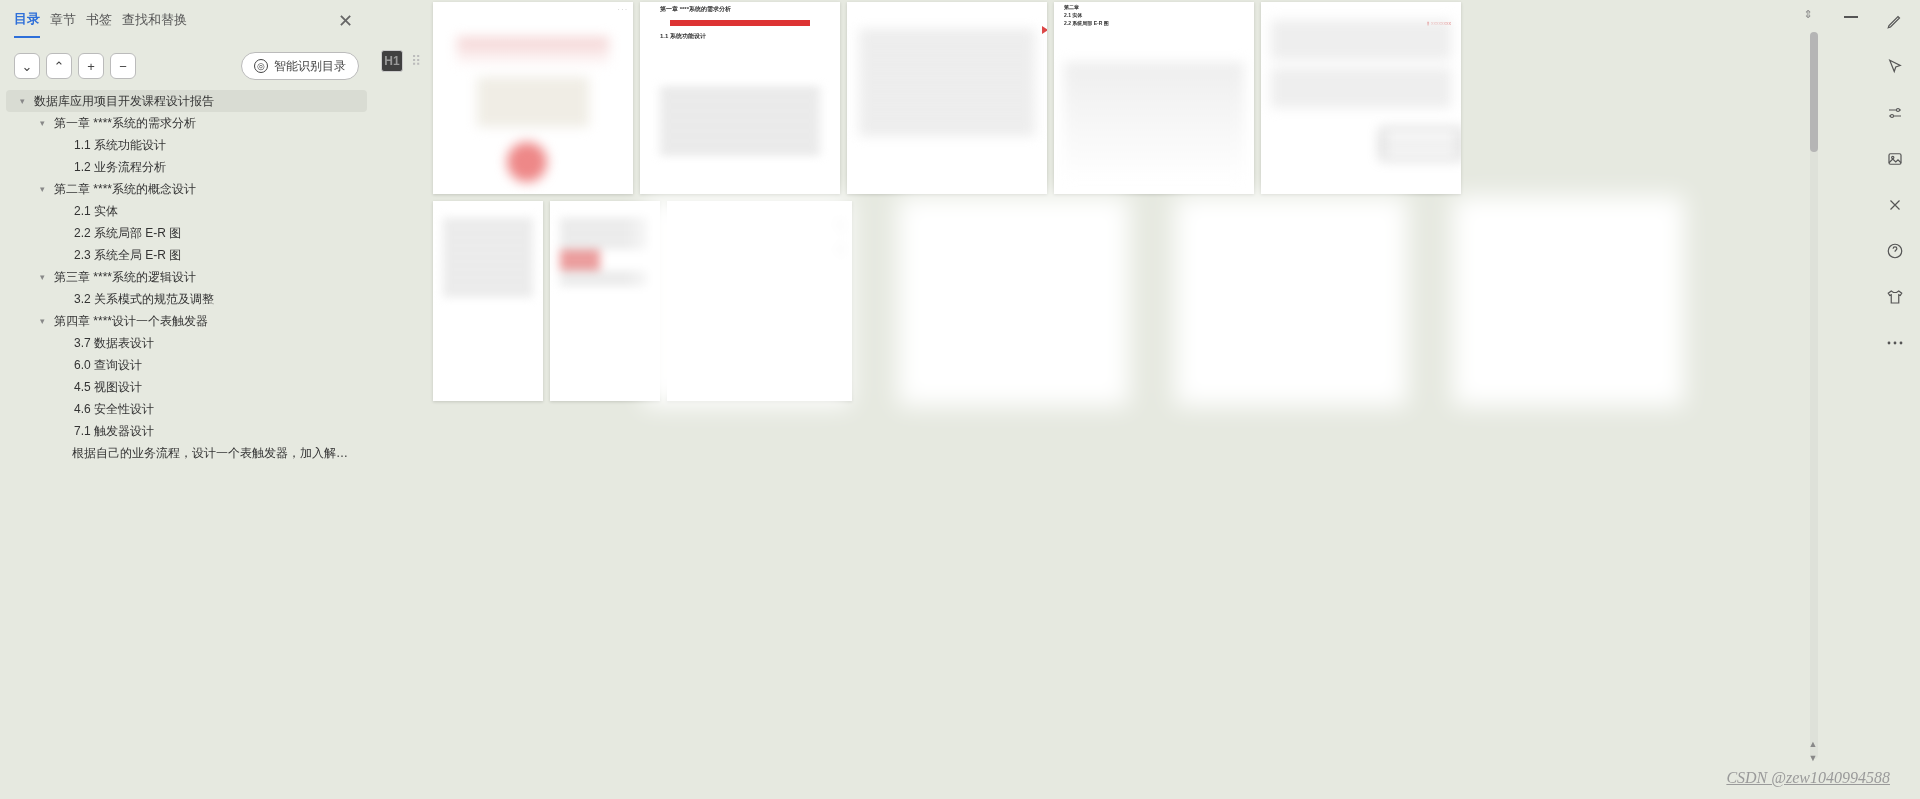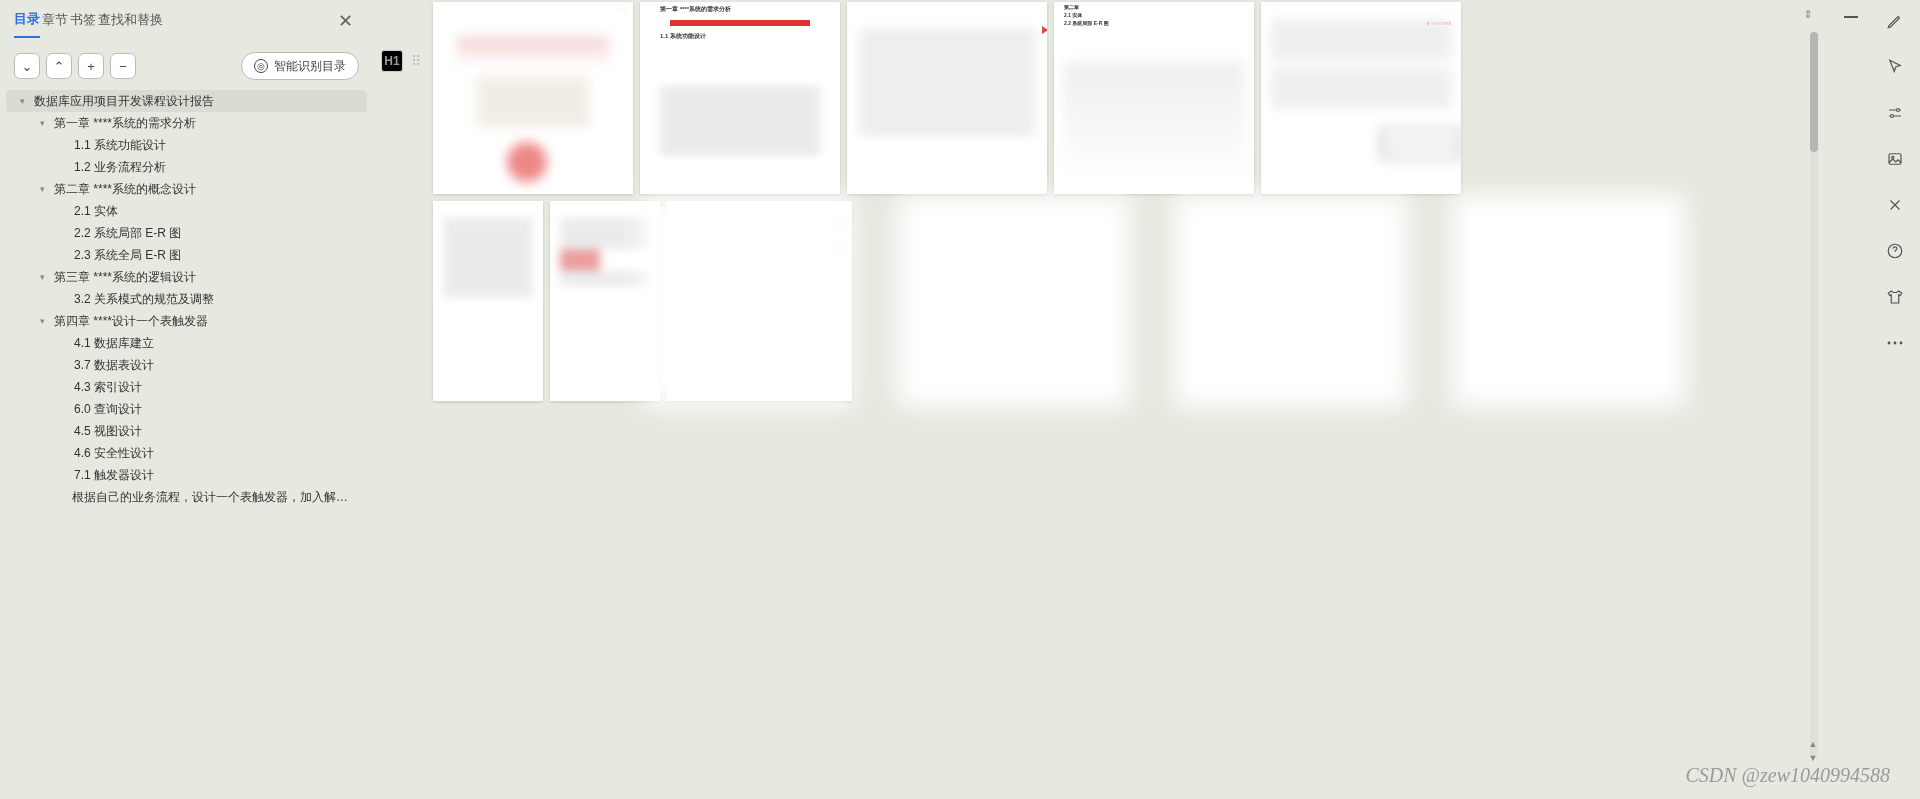--- a/index.html
+++ b/index.html
@@ -1,37 +1,37 @@
 <!DOCTYPE html>
 <html><head>
 <meta charset="utf-8">
 <style>
 * { box-sizing: border-box; margin: 0; padding: 0; }
 body { font-family: "Microsoft YaHei", Arial, sans-serif; background: #e6e9e0; width: 1920px; height: 799px; overflow: hidden; position: relative; }
 .app { display: flex; height: 100%; }
 .sidebar { width: 373px; background: #e6e9e0; display: flex; flex-direction: column; padding: 10px 0 0 0; }
-.tabs { display: flex; align-items: center; padding: 0 14px; gap: 2px; font-size: 13px; color: #555; position: relative; }
+.tabs { display: flex; align-items: center; padding: 0 14px; gap: 10px; font-size: 13px; color: #555; position: relative; }
 .tab { cursor: pointer; padding-bottom: 8px; }
 .tab.active { color: #2e6fd9; font-weight: bold; border-bottom: 2px solid #2e6fd9; }
 .close-x { position: absolute; right: 20px; top: 0; font-size: 18px; color: #666; cursor: pointer; }
 .toolbar { display: flex; align-items: center; padding: 14px 14px 10px 14px; gap: 6px; }
 .tbtn { width: 26px; height: 26px; border: 1px solid #bbb; border-radius: 6px; background: #fff; display: flex; align-items: center; justify-content: center; cursor: pointer; font-size: 13px; color: #444; }
 .smart-btn { margin-left: auto; height: 28px; padding: 0 12px; border: 1px solid #bbb; border-radius: 14px; background: #fff; display: flex; align-items: center; gap: 6px; font-size: 12px; color: #444; cursor: pointer; }
 .smart-btn .circ { width: 14px; height: 14px; border: 1.5px solid #444; border-radius: 50%; display: flex; align-items: center; justify-content: center; font-size: 9px; }
 .tree { flex: 1; overflow-y: auto; padding: 0 6px; font-size: 12px; color: #333; }
 .node { display: flex; align-items: center; height: 22px; padding: 0 10px; cursor: pointer; border-radius: 4px; }
 .node.root { background: #d9dcd3; }
 .caret { width: 10px; display: inline-block; color: #888; font-size: 9px; margin-right: 4px; }
 .indent-0 { padding-left: 14px; }
 .indent-1 { padding-left: 34px; }
 .indent-2 { padding-left: 54px; }
 .indent-3 { padding-left: 54px; }
 .main { flex: 1; position: relative; background: #e6e9e0; overflow: hidden; }
 .floating { position: absolute; left: 8px; top: 50px; display: flex; align-items: center; gap: 8px; }
-.h1box { width: 22px; height: 22px; display: flex; align-items: center; justify-content: center; color: #999; font-size: 12px; font-weight: bold; border: 1px solid #ccc; border-radius: 3px; background: #000000; }
+.h1box { width: 22px; height: 22px; display: flex; align-items: center; justify-content: center; color: #999; font-size: 12px; font-weight: bold; border: 1px solid #ccc; border-radius: 3px; background: #404040; }
 .grip { color: #bbb; font-size: 14px; letter-spacing: -2px; }
 .pages-wrap { position: absolute; left: 60px; top: 2px; right: 70px; bottom: 40px; }
 .pages-row { display: flex; gap: 7px; margin-bottom: 7px; }
 .page { background: #fff; box-shadow: 0 1px 3px rgba(0,0,0,.15); position: relative; overflow: hidden; }
 .pg-r1 { width: 200px; height: 192px; }
 .pg1 .blur { position:absolute; left:24px; right:24px; top:35px; height:145px; filter: blur(6px); }
 .pg1 .blur .title { height:30px; background:linear-gradient(#f3d0d0,#fff); margin-bottom:10px;}
 .pg1 .blur .body { height:50px; background:#f0ede5; margin:10px 20px;}
 .pg1 .blur .dot { width:40px;height:40px;border-radius:50%;background:#e88;position:absolute;left:50px;bottom:0;}
 .pg1 .hdr { font-size:6px;color:#888;text-align:right;padding:4px 6px;}
@@ -58,21 +58,21 @@
 .blurred-rest{position:absolute;left:270px;top:196px;right:70px;height:210px;filter:blur(12px);background:linear-gradient(90deg,#fff 0,#fff 18%,transparent 18%,transparent 22%,#fff 22%,#fff 42%,transparent 42%,transparent 46%,#fff 46%,#fff 66%,transparent 66%,transparent 70%,#fff 70%,#fff 90%,transparent 90%);}
 .rightbar { width: 50px; background: #e6e9e0; display: flex; flex-direction: column; align-items: center; padding-top: 10px; gap: 24px; }
 .ricon { width: 22px; height: 22px; display:flex;align-items:center;justify-content:center;color:#555;cursor:pointer; }
 .minimize{position:absolute;right:12px;top:16px;width:14px;height:2px;background:#555;cursor:pointer;}
 .topmark{position:absolute;right:55px;top:8px;width:14px;height:14px;color:#888;font-size:11px;text-align:center;cursor:pointer;}
 .vscroll { position: absolute; right: 52px; top: 32px; bottom: 40px; width: 8px; }
 .vtrack { position: absolute; inset: 0; background: rgba(0,0,0,.03); border-radius: 4px; }
 .vthumb { position: absolute; left: 0; right: 0; top: 0; height: 120px; background: #b5b5b5; border-radius: 4px; }
 .varrow { position:absolute; right:52px; width:10px; color:#888;font-size:9px;text-align:center;cursor:pointer;}
 .varrow.up{bottom:50px;} .varrow.dn{bottom:36px;}
-.watermark { position: absolute; right: 30px; bottom: 12px; font-size: 20px; color: #9a9a9a; font-style: italic; font-family: Georgia, serif; }
+.watermark { position: absolute; right: 30px; bottom: 12px; font-size: 16px; color: #9a9a9a; font-style: italic; font-family: Georgia, serif; text-decoration: underline; }
 .node-label { white-space: nowrap; overflow: hidden; text-overflow: ellipsis; max-width: 310px; }
 </style>
 </head>
 <body>
 
 <div class="app">
   <div class="sidebar">
     <div class="tabs">
       <span class="tab active">目录</span>
       <span class="tab">章节</span>
@@ -130,29 +130,21 @@
         <div class="node indent-2">
           <span class="caret"></span>
           <span class="node-label">3.2    关系模式的规范及调整</span>
         </div>
         <div class="node indent-1">
           <span class="caret">▾</span>
           <span class="node-label">第四章    ****设计一个表触发器</span>
         </div>
         <div class="node indent-2">
           <span class="caret"></span>
-          <span class="node-label">4.1 数据库建立</span>
-        </div>
-        <div class="node indent-2">
-          <span class="caret"></span>
           <span class="node-label">3.7 数据表设计</span>
-        </div>
-        <div class="node indent-2">
-          <span class="caret"></span>
-          <span class="node-label">4.3 索引设计</span>
         </div>
         <div class="node indent-2">
           <span class="caret"></span>
           <span class="node-label">6.0 查询设计</span>
         </div>
         <div class="node indent-2">
           <span class="caret"></span>
           <span class="node-label">4.5 视图设计</span>
         </div>
         <div class="node indent-2">

